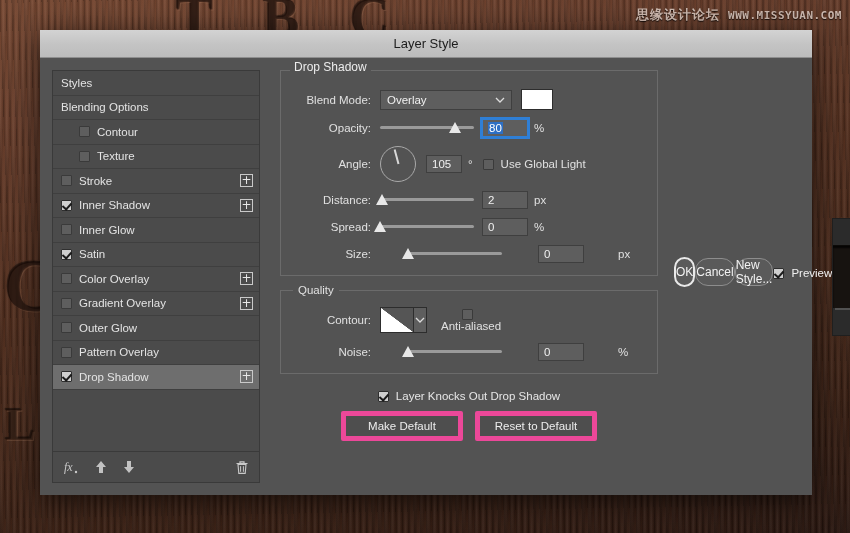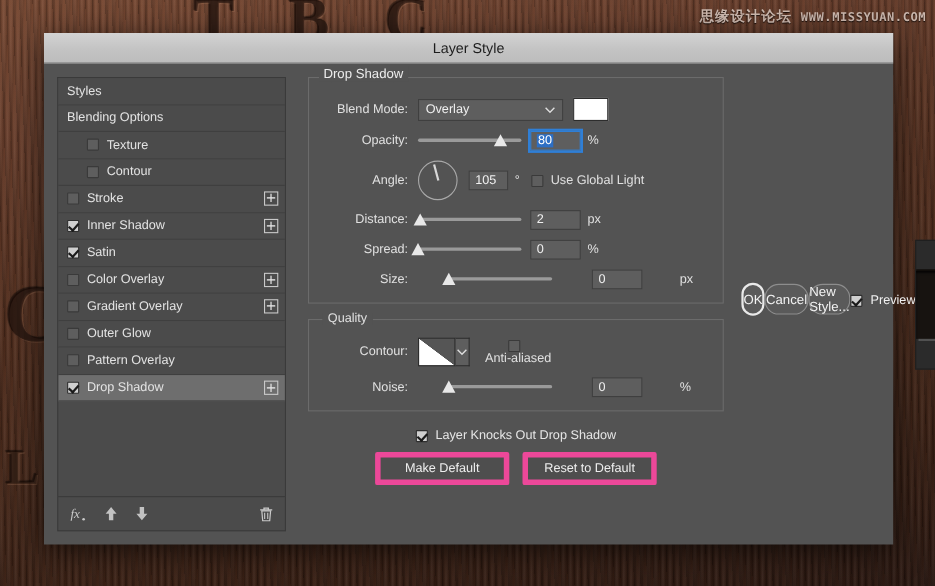--- a/index.html
+++ b/index.html
@@ -368,35 +368,39 @@
       <div id="sidebar">
         <div id="styles-list">
             <div class="style-row">
               <span class="srow-label">Styles</span>
             </div>
             <div class="style-row">
               <span class="srow-label">Blending Options</span>
             </div>
             <div class="style-row indented">
               <span class="cb empty"></span>
+              <span class="srow-label">Contour</span>
+            </div>
+            <div class="style-row indented">
+              <span class="cb empty"></span>
               <span class="srow-label">Texture</span>
-            </div>
-            <div class="style-row indented">
-              <span class="cb empty"></span>
-              <span class="srow-label">Contour</span>
             </div>
             <div class="style-row">
               <span class="cb empty"></span>
               <span class="srow-label">Stroke</span>
               <span class="plus-btn">+</span>
             </div>
             <div class="style-row">
               <span class="cb checked"></span>
               <span class="srow-label">Inner Shadow</span>
               <span class="plus-btn">+</span>
+            </div>
+            <div class="style-row">
+              <span class="cb empty"></span>
+              <span class="srow-label">Inner Glow</span>
             </div>
             <div class="style-row">
               <span class="cb checked"></span>
               <span class="srow-label">Satin</span>
             </div>
             <div class="style-row">
               <span class="cb empty"></span>
               <span class="srow-label">Color Overlay</span>
               <span class="plus-btn">+</span>
             </div>

